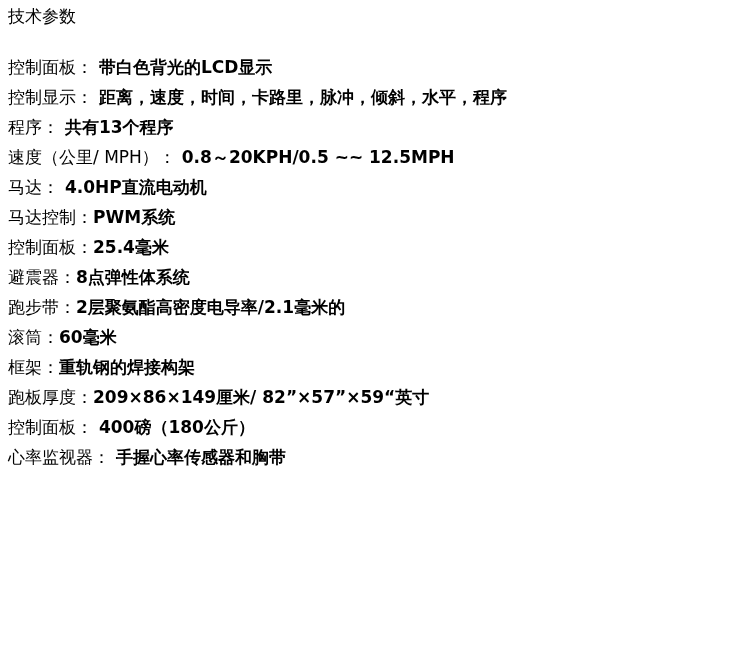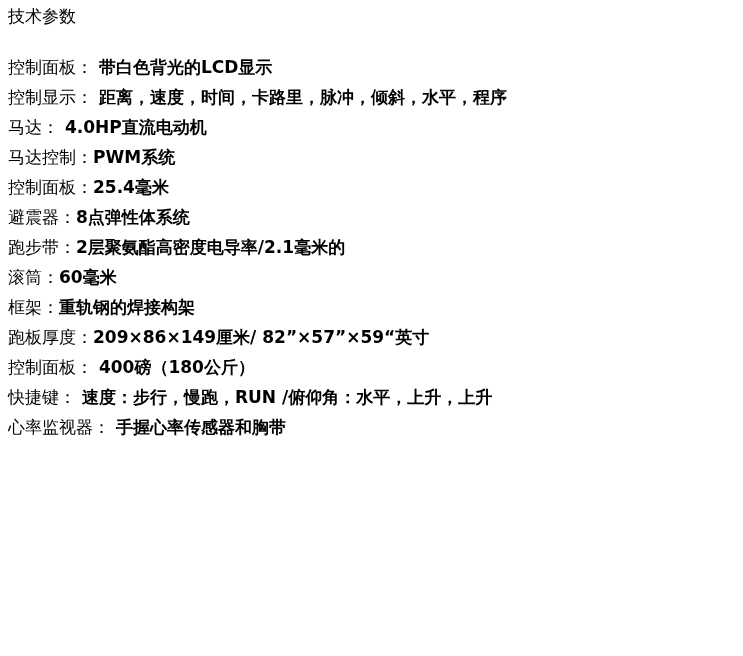--- a/index.html
+++ b/index.html
@@ -60,23 +60,29 @@
   <div class="spec-list">
 
     <div class="spec-row">
       <span class="spec-label">控制面板：</span><span class="spec-value"> 带白色背光的LCD显示</span>
     </div>
 
     <div class="spec-row">
       <span class="spec-label">控制显示：</span><span class="spec-value"> 距离，速度，时间，卡路里，脉冲，倾斜，水平，程序</span>
     </div>
 
+    <div class="spec-row">
+      <span class="spec-label">程序：</span><span class="spec-value"> 共有13个程序</span>
+    </div>
 
 
 
+    <div class="spec-row">
+      <span class="spec-label">速度（公里/ MPH）：</span><span class="spec-value"> 0.8～20KPH/0.5 ~~ 12.5MPH</span>
+    </div>
 
     <div class="spec-row">
       <span class="spec-label">马达：</span><span class="spec-value"> 4.0HP直流电动机</span>
     </div>
 
     <div class="spec-row">
       <span class="spec-label">马达控制：</span><span class="spec-value">PWM系统</span>
     </div>
 
     <div class="spec-row">
@@ -100,22 +106,19 @@
     </div>
 
     <div class="spec-row">
       <span class="spec-label">跑板厚度：</span><span class="spec-value">209×86×149厘米/ 82”×57”×59“英寸</span>
     </div>
 
     <div class="spec-row">
       <span class="spec-label">控制面板：</span><span class="spec-value"> 400磅（180公斤）</span>
     </div>
 
-    <div class="spec-row">
-      <span class="spec-label">快捷键：</span><span class="spec-value"> 速度：步行，慢跑，RUN /俯仰角：水平，上升，上升</span>
-    </div>
 
     <div class="spec-row">
       <span class="spec-label">心率监视器：</span><span class="spec-value"> 手握心率传感器和胸带</span>
     </div>
 
   </div>
 </div>
 
 </body></html>

